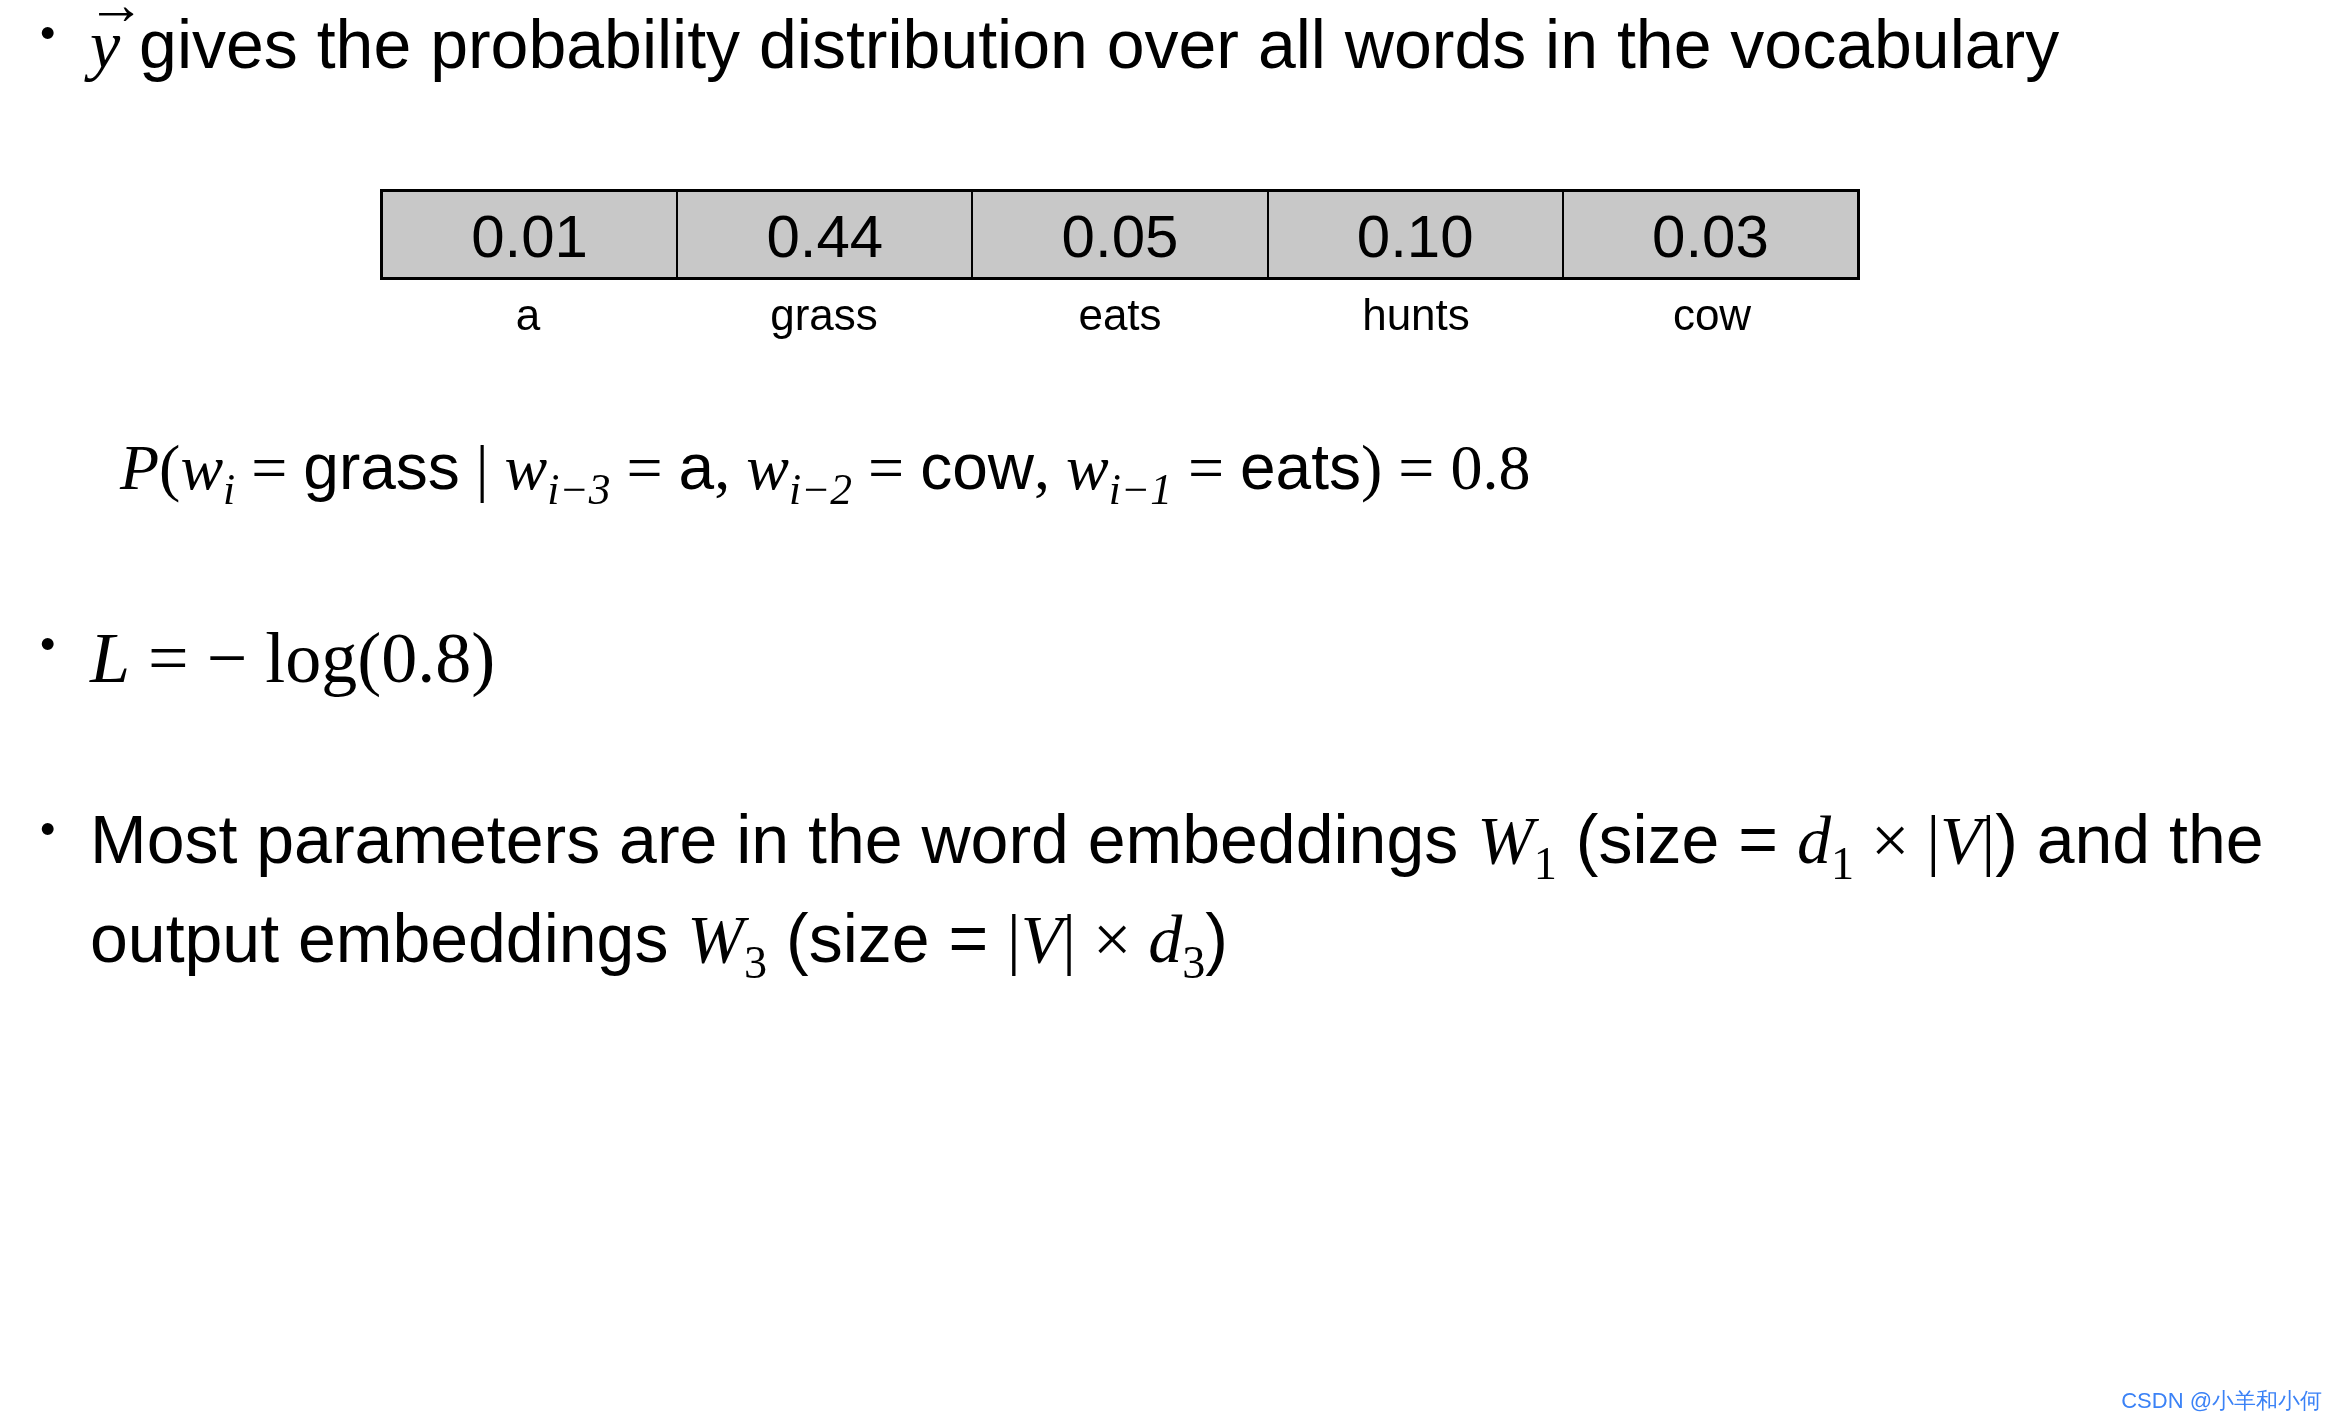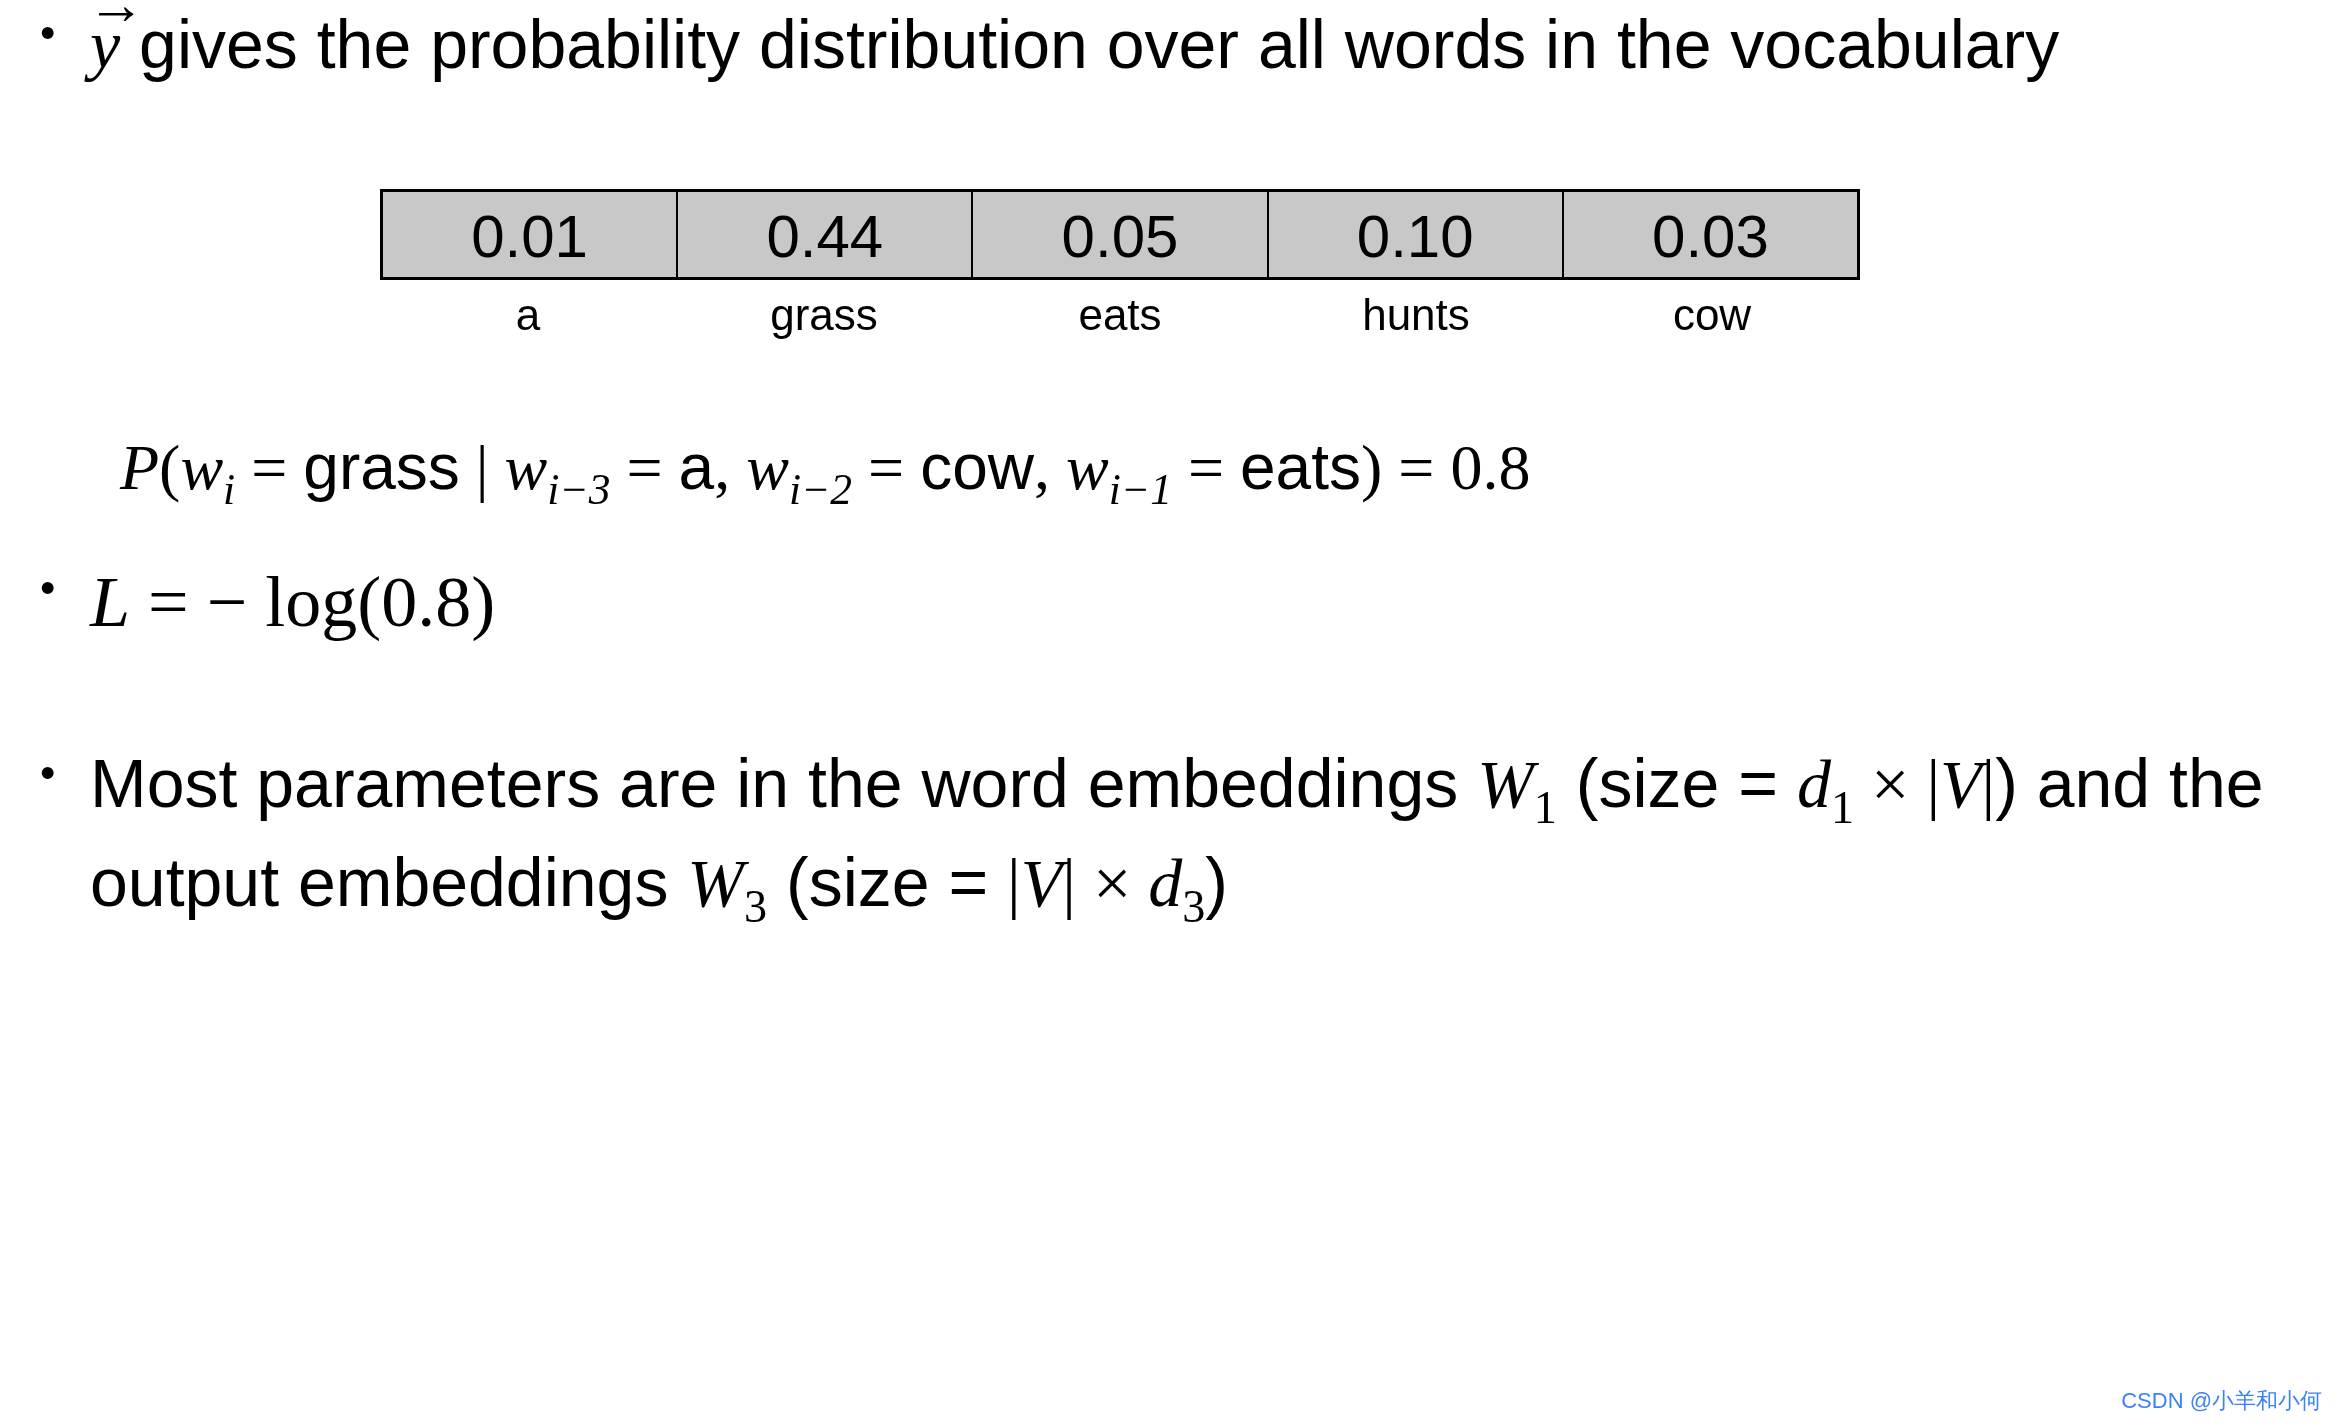--- a/index.html
+++ b/index.html
@@ -79,21 +79,21 @@
     .prob-line {
       margin-top: 60px;
       margin-left: 120px;
       font-size: 64px;
       font-family: "Times New Roman", Times, serif;
     }
     .sub { font-size: 0.68em; vertical-align: -0.35em; font-style: italic; }
     .subn { font-size: 0.68em; vertical-align: -0.35em; font-style: normal; }
     .sans { font-family: Arial, Helvetica, sans-serif; font-style: normal; }
     li.loss-item {
-      margin-top: 40px;
+      margin-top: 96px;
       font-size: 72px;
     }
     li.params-item {
       margin-top: 90px;
     }
     .watermark {
       position: absolute;
       bottom: 10px;
       right: 18px;
       font-size: 22px;

